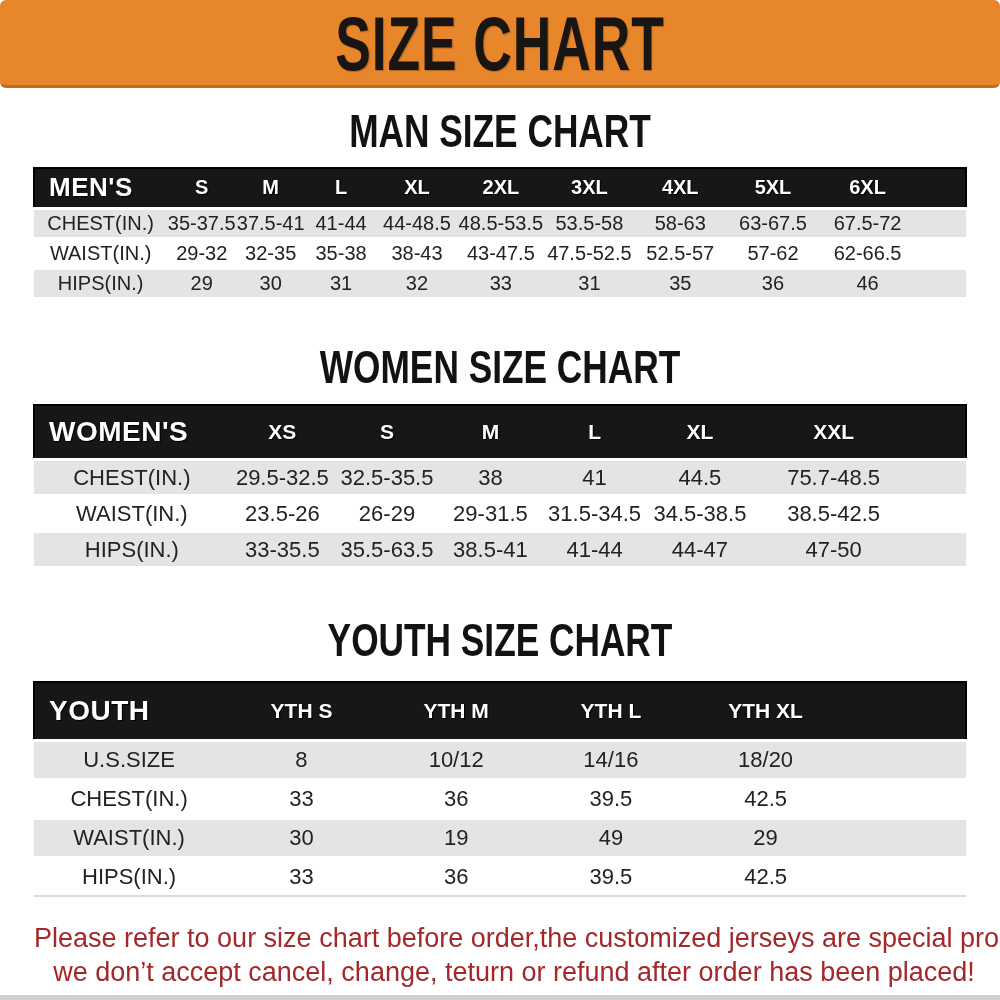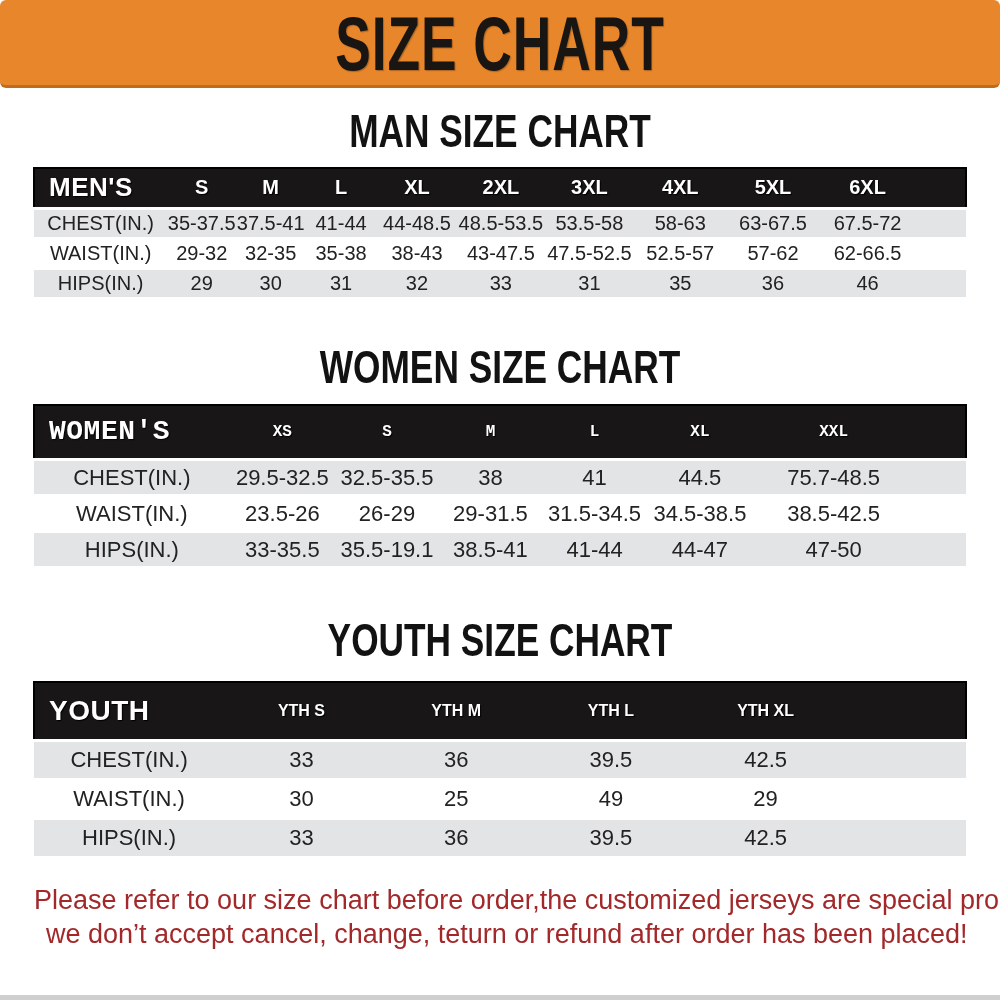--- a/index.html
+++ b/index.html
@@ -40,24 +40,24 @@
   table{
     width:934px;margin:0 33px;border-collapse:collapse;table-layout:fixed;
   }
   thead th{
     background:var(--header-bar-bg);color:#ffffff;vertical-align:middle;
     border-top:2px solid #000;border-bottom:2px solid #000;
     text-shadow:1px 1px 1px #000;font-weight:700;padding:0;
   }
   thead th.corner{text-align:left;padding-left:14px;font-size:26px;letter-spacing:0.5px;}
   thead th.size{font-size:20px;}
-  #table-women thead th.size, #table-youth thead th.size{font-size:16px;}
+  #table-women thead th.size, #table-youth thead th.size{font-size:21px;}
   #table-women thead th.corner, #table-youth thead th.corner{font-size:28px;}
   #table-men   thead th{height:40px;}
-  #table-women thead th{height:55px;font-family:Liberation Mono, monospace;}
+  #table-women thead th{height:55px;}
   #table-youth thead th{height:58px;margin-left:24px;}
   thead th:first-child{border-left:2px solid #000;}
   thead th:last-child{border-right:2px solid #000;}
   tbody td{
     text-align:center;vertical-align:middle;font-size:20px;color:#222;padding:0;
   }
   #table-women tbody td,#table-youth tbody td{font-size:22px;}
   #table-men   tbody td{height:30px;}
   #table-women tbody td{height:36px;}
   #table-youth tbody td{height:39px;}
@@ -65,21 +65,21 @@
     background:var(--stripe);
     border-top:3px solid #fff;border-bottom:3px solid #fff;
   }
   #table-youth{border-bottom:2px solid #d9d9d9;}
   
   .notes{margin:24px 0 0;padding:0 18px 0 34px;}
   .notes p{
     margin:0;font-size:27px;line-height:34px;color:var(--note-red);
     white-space:nowrap;
   }
-  .notes p + p{padding-left:12px;}
+  .notes p + p{padding-left:12px;text-align:center;}
   
   .bottom-strip{
     position:absolute;left:0;bottom:0;width:100%;height:5px;background:#cfcfcf;
   }
 </style>
 </head>
 <body>
 
 <header class="banner">
   <span class="banner-title">SIZE CHART</span>
@@ -202,21 +202,21 @@
             <td>26-29</td>
             <td>29-31.5</td>
             <td>31.5-34.5</td>
             <td>34.5-38.5</td>
             <td>38.5-42.5</td>
             <td></td>
           </tr>
           <tr>
             <td>HIPS(IN.)</td>
             <td>33-35.5</td>
-            <td>35.5-19.1</td>
+            <td>35.5-63.5</td>
             <td>38.5-41</td>
             <td>41-44</td>
             <td>44-47</td>
             <td>47-50</td>
             <td></td>
           </tr>
         </tbody>
       </table>
     </section>
     <section id="section-youth">
@@ -235,31 +235,39 @@
             <th class="corner">YOUTH</th>
             <th class="size">YTH S</th>
             <th class="size">YTH M</th>
             <th class="size">YTH L</th>
             <th class="size">YTH XL</th>
             <th class="size"></th>
           </tr>
         </thead>
         <tbody>
           <tr>
+            <td>U.S.SIZE</td>
+            <td>8</td>
+            <td>10/12</td>
+            <td>14/16</td>
+            <td>18/20</td>
+            <td></td>
+          </tr>
+          <tr>
             <td>CHEST(IN.)</td>
             <td>33</td>
             <td>36</td>
             <td>39.5</td>
             <td>42.5</td>
             <td></td>
           </tr>
           <tr>
             <td>WAIST(IN.)</td>
             <td>30</td>
-            <td>25</td>
+            <td>19</td>
             <td>49</td>
             <td>29</td>
             <td></td>
           </tr>
           <tr>
             <td>HIPS(IN.)</td>
             <td>33</td>
             <td>36</td>
             <td>39.5</td>
             <td>42.5</td>

